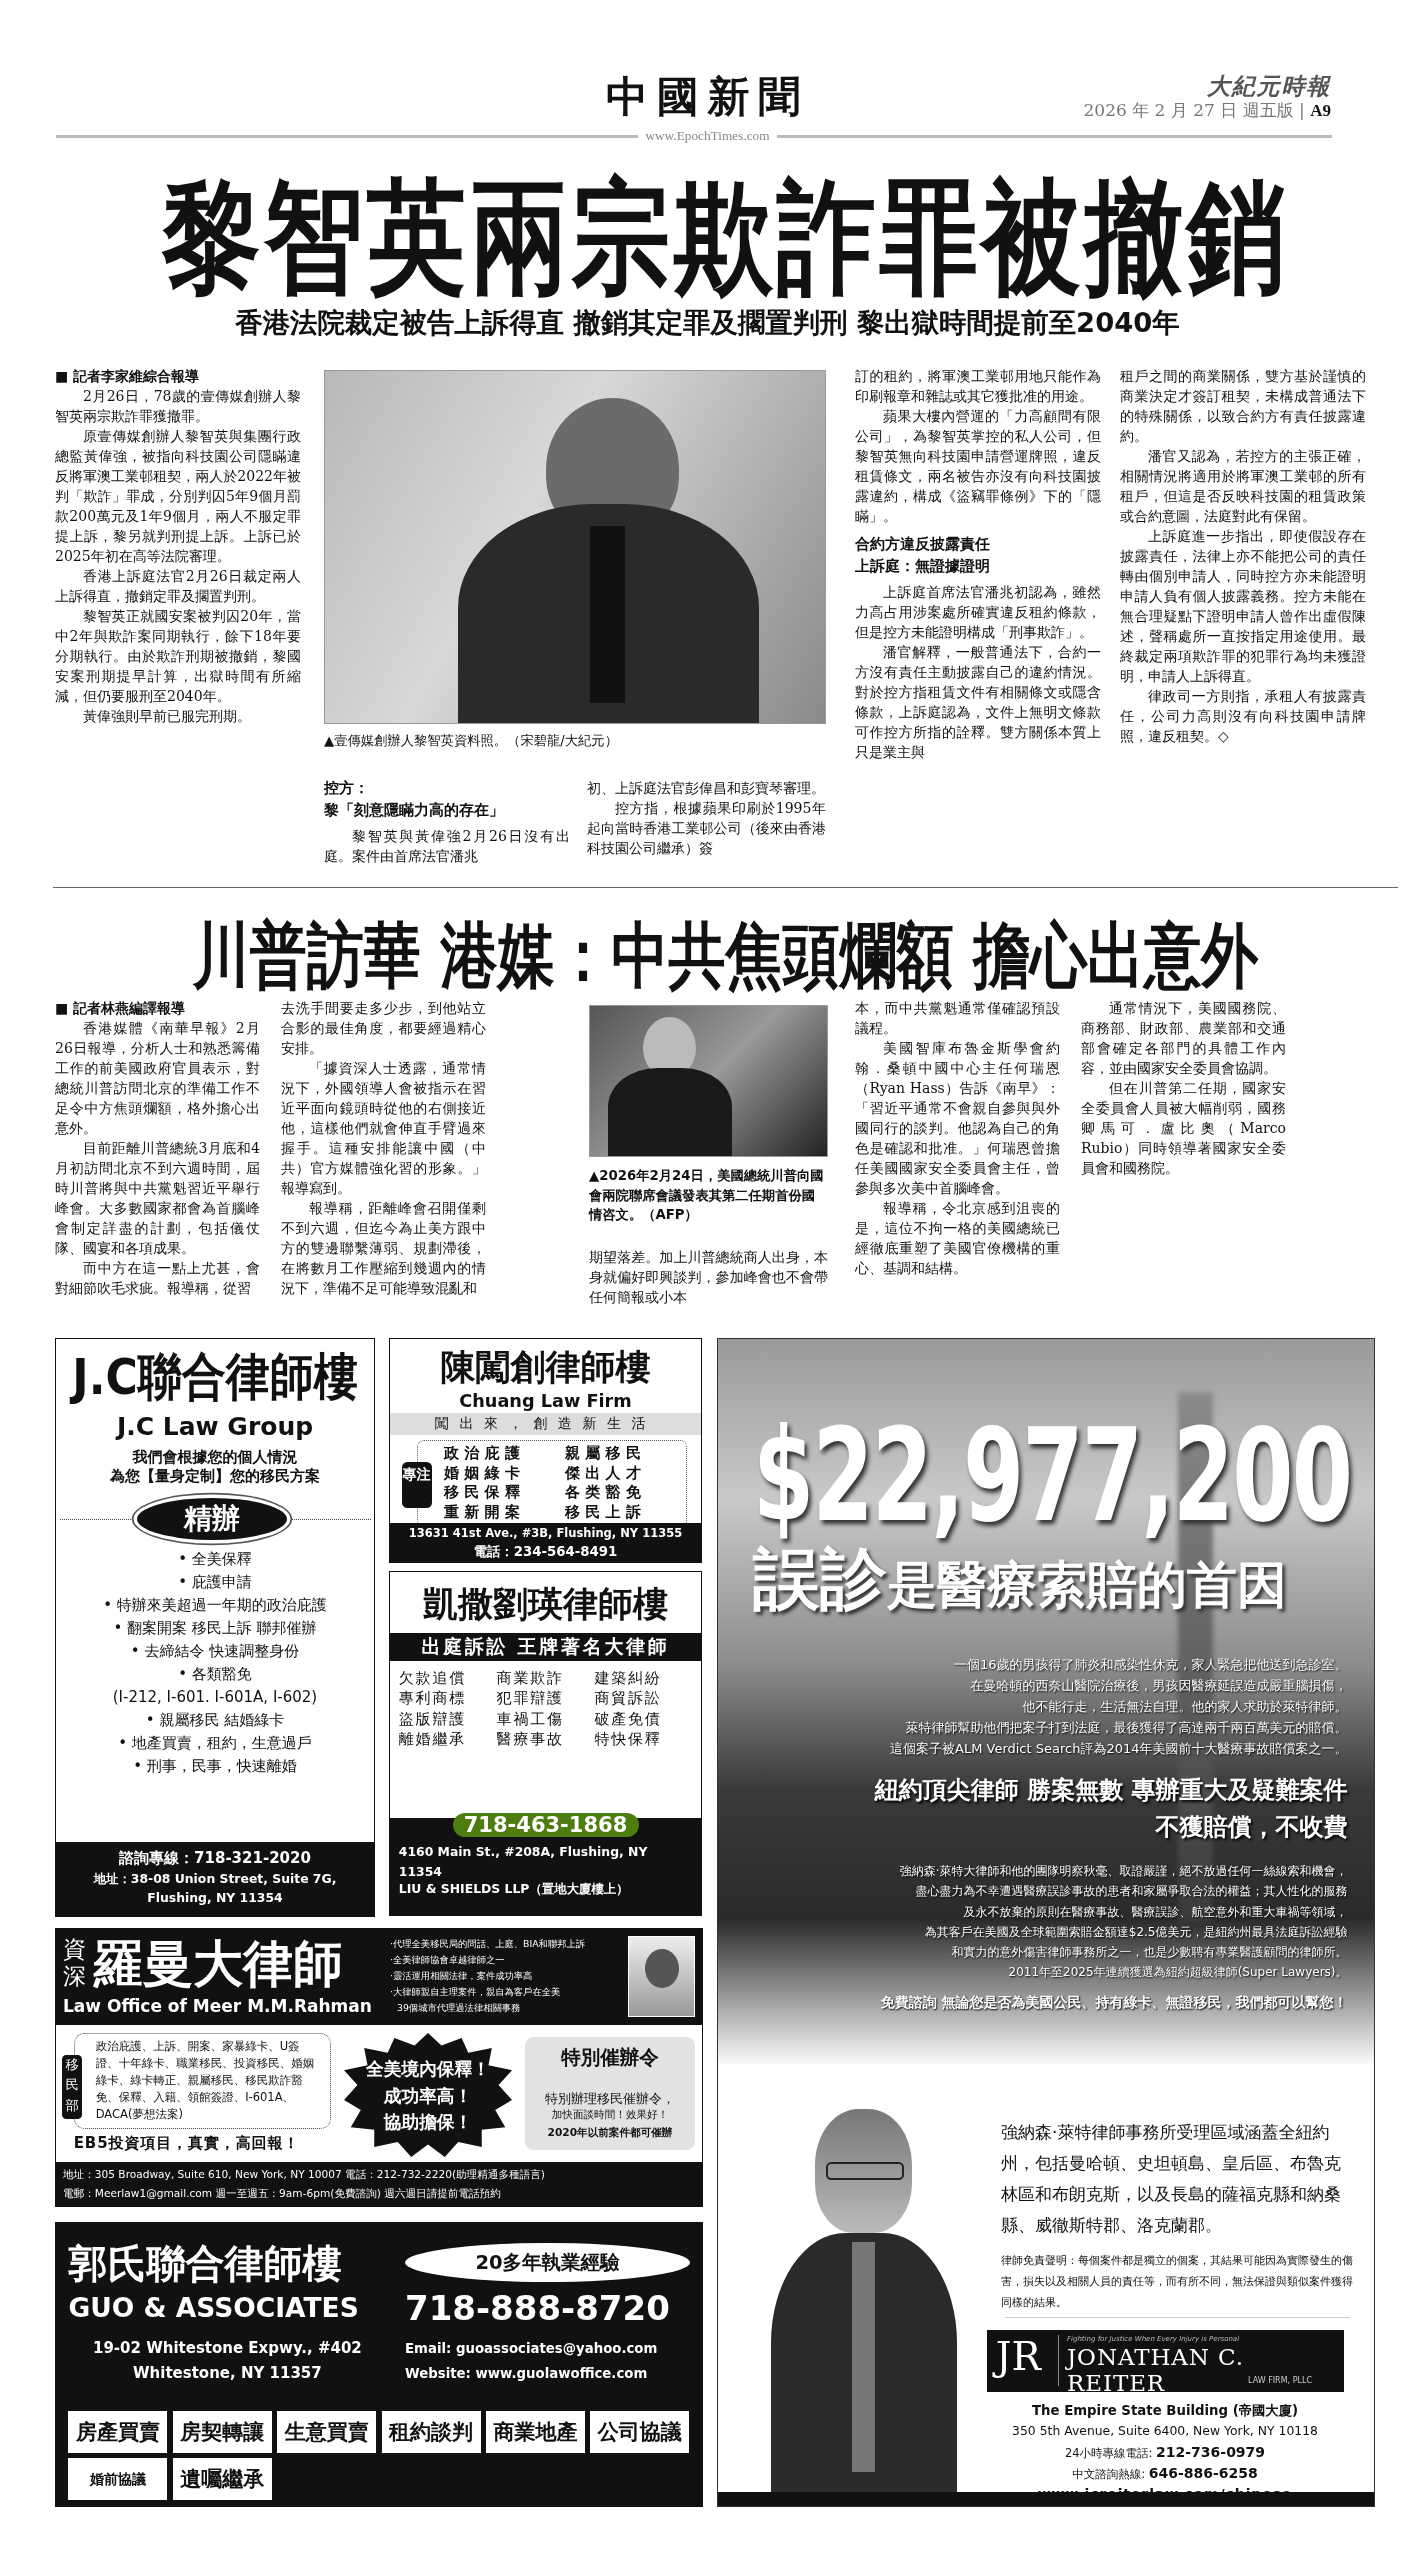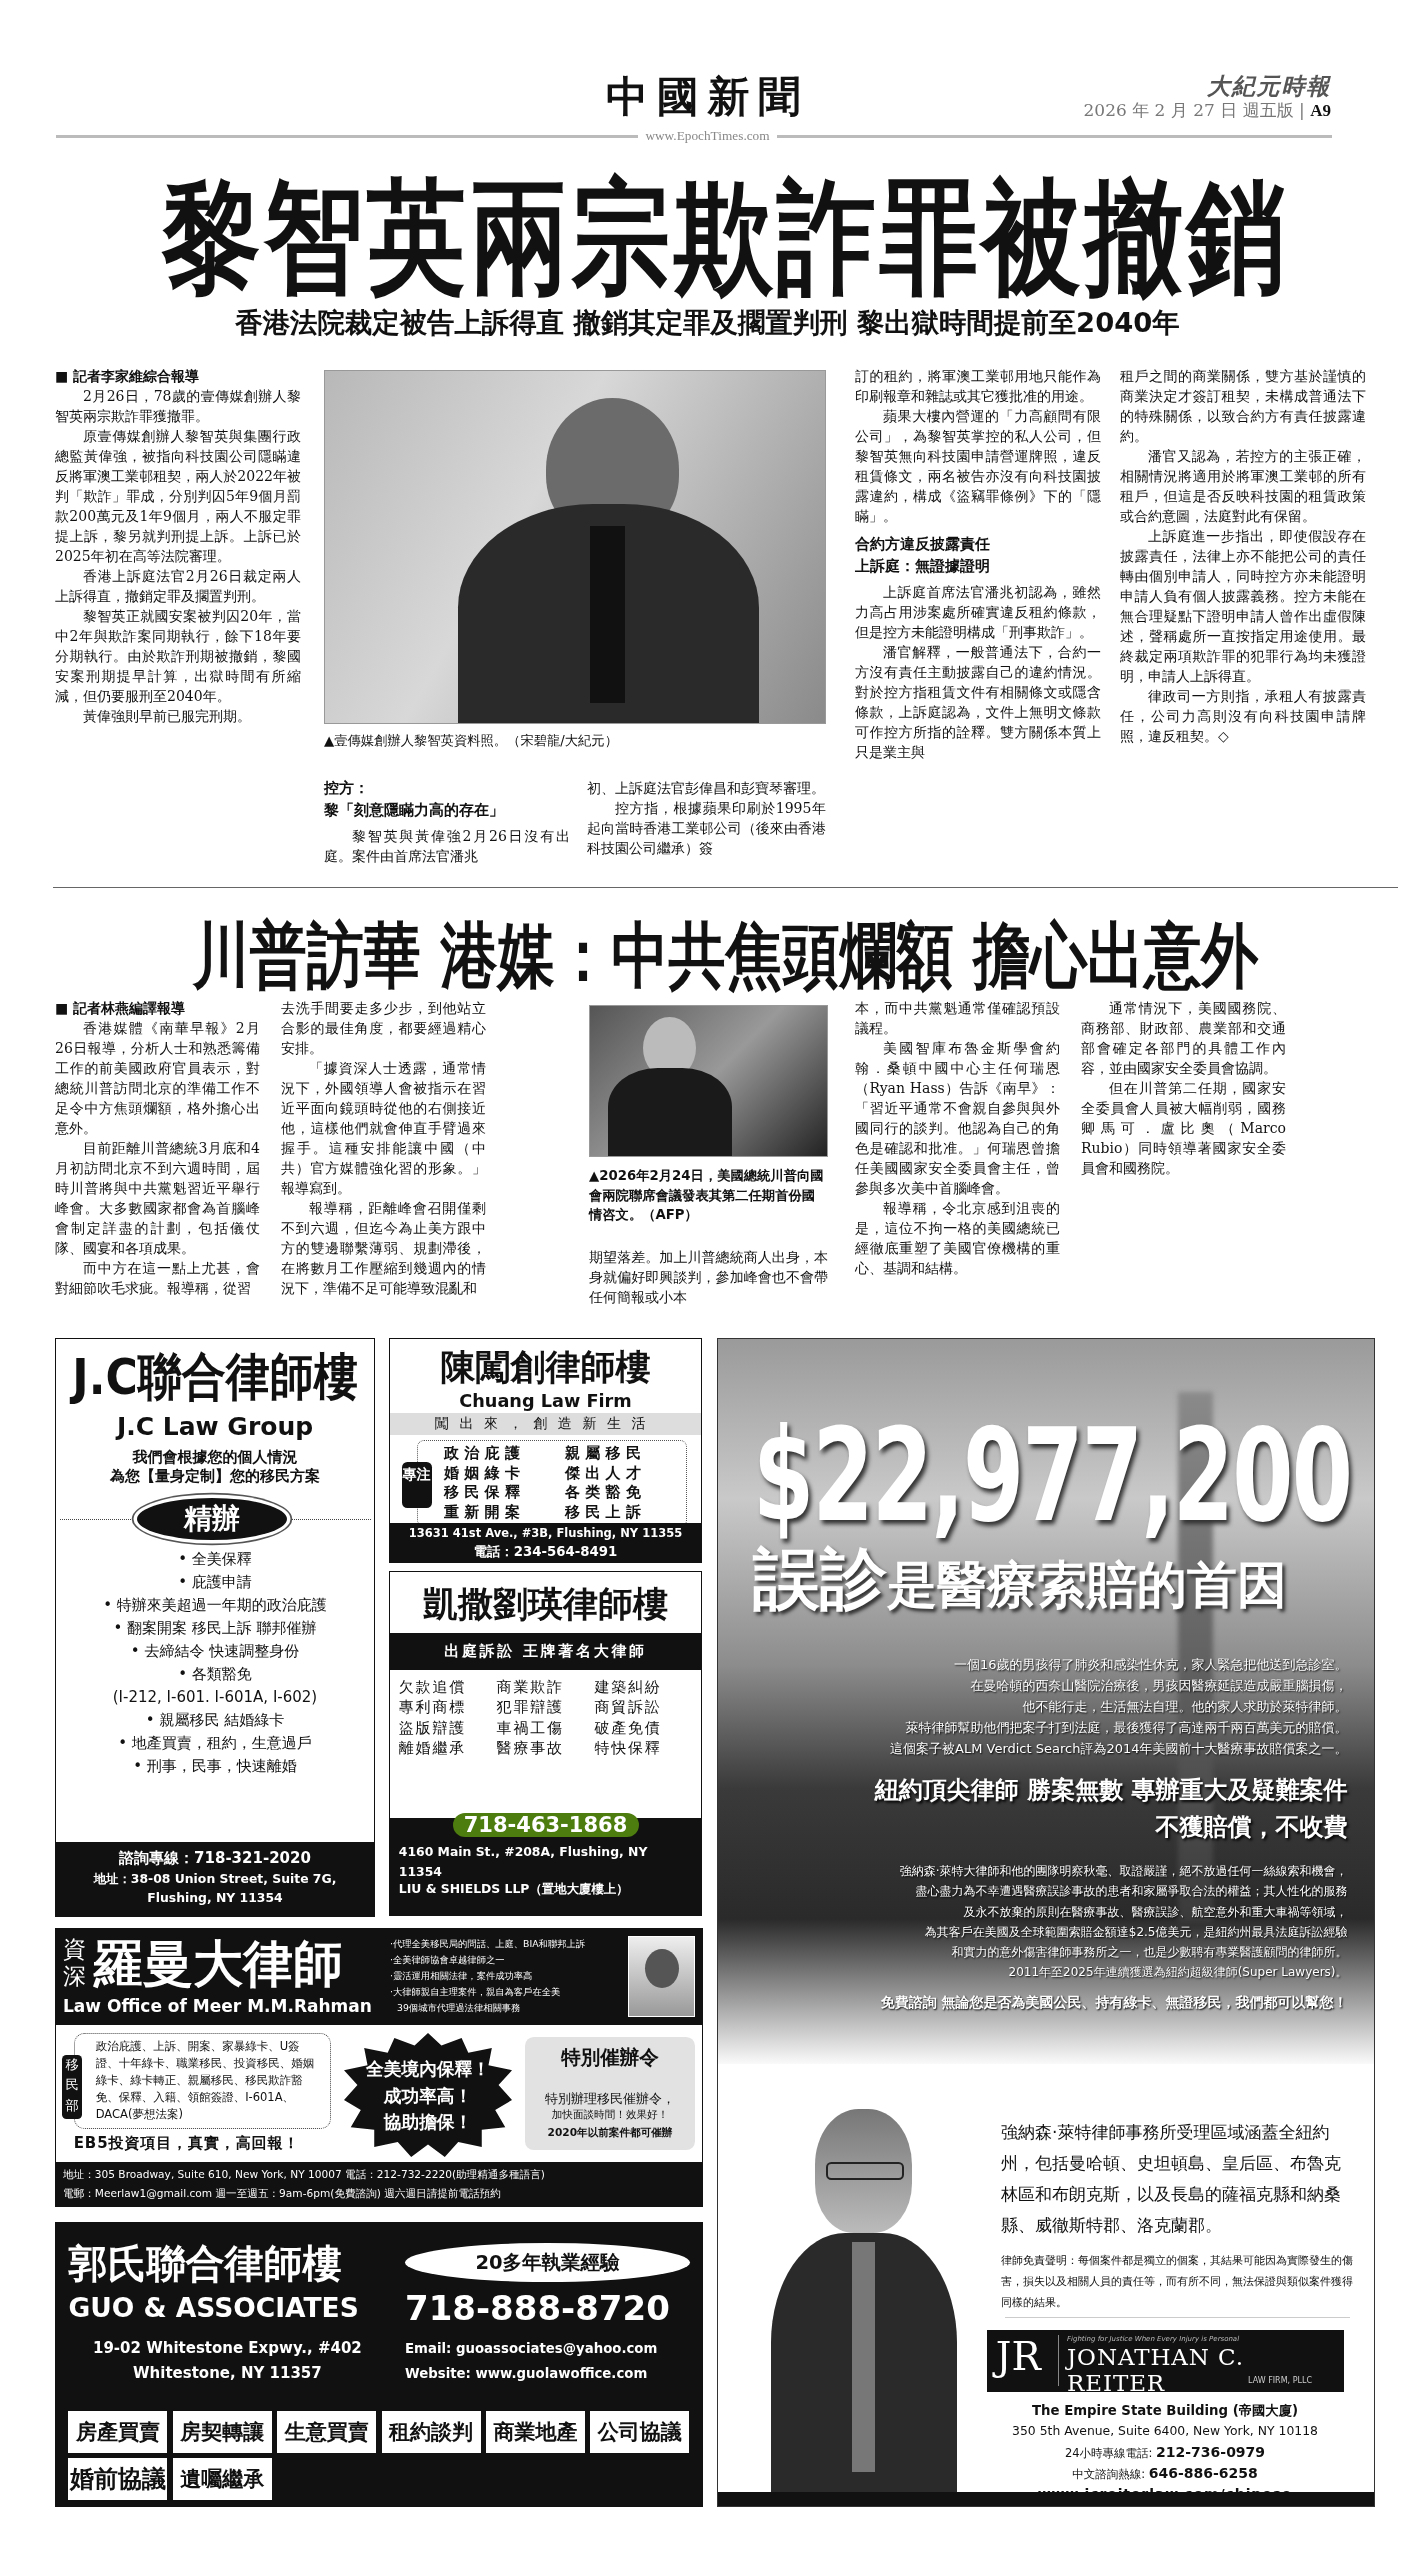--- a/index.html
+++ b/index.html
@@ -183,21 +183,21 @@
     </div>
   </div>
   <div class="blackbar center" style="position:absolute; left:0; right:0; bottom:0; height:39px; font-size:11.5px; font-weight:bold; line-height:17.7px; padding-top:1.8px;">
     <div>13631 41st Ave., #3B, Flushing, NY 11355</div>
     <div style="font-size:13.3px;">電話：234-564-8491</div>
   </div>
 </div>
 
 <div class="ad" style="left:389px; top:1571px; width:313px; height:345px;">
   <div class="center" style="font-size:35px; font-weight:bold; margin-top:8.8px; font-family:'DejaVu Serif',serif;">凱撒劉瑛律師樓</div>
-  <div class="blackbar center" style="font-size:15px; font-weight:bold; letter-spacing:2.7px; padding:9px 0; margin-top:5.3px;">出庭訴訟 王牌著名大律師</div>
+  <div class="blackbar center" style="font-size:19px; font-weight:bold; letter-spacing:2.7px; padding:1px 0; margin-top:5.3px;">出庭訴訟 王牌著名大律師</div>
   <div style="display:grid; grid-template-columns:1fr 1fr 1fr; padding:7px 8.8px 0; font-size:15px; line-height:20.3px; letter-spacing:1.8px;">
     <span>欠款追償</span>
       <span>商業欺詐</span>
       <span>建築糾紛</span>
     <span>專利商標</span>
       <span>犯罪辯護</span>
       <span>商貿訴訟</span>
     <span>盜版辯護</span>
       <span>車禍工傷</span>
       <span>破產免債</span>
@@ -263,21 +263,21 @@
     <div>Email: guoassociates@yahoo.com</div>
     <div>Website: www.guolawoffice.com</div>
   </div>
   <div style="position:absolute; left:12.4px; top:188px; width:621px; display:grid; grid-template-columns:repeat(6,1fr); gap:5.3px;">
     <div style="background:#fff; color:#111; text-align:center; font-size:21px; font-weight:bold; height:42px; line-height:42px;">房產買賣</div>
     <div style="background:#fff; color:#111; text-align:center; font-size:21px; font-weight:bold; height:42px; line-height:42px;">房契轉讓</div>
     <div style="background:#fff; color:#111; text-align:center; font-size:21px; font-weight:bold; height:42px; line-height:42px;">生意買賣</div>
     <div style="background:#fff; color:#111; text-align:center; font-size:21px; font-weight:bold; height:42px; line-height:42px;">租約談判</div>
     <div style="background:#fff; color:#111; text-align:center; font-size:21px; font-weight:bold; height:42px; line-height:42px;">商業地產</div>
     <div style="background:#fff; color:#111; text-align:center; font-size:21px; font-weight:bold; height:42px; line-height:42px;">公司協議</div>
-    <div style="background:#fff; color:#111; text-align:center; font-size:24px; font-weight:bold; height:42px; line-height:42px;">婚前協議</div>
+    <div style="background:#fff; color:#111; text-align:center; font-size:14px; font-weight:bold; height:42px; line-height:42px;">婚前協議</div>
     <div style="background:#fff; color:#111; text-align:center; font-size:21px; font-weight:bold; height:42px; line-height:42px;">遺囑繼承</div>
   </div>
 </div>
 
 <div class="ad" style="left:717px; top:1338px; width:658px; height:1169px; border-color:#333;">
   <div style="position:absolute; left:0; top:0; right:0; height:725px; background:linear-gradient(180deg,#9a9a9a 0%,#c9c9c9 22%,#8c8c8c 45%,#3a3a3a 62%,#2a2a2a 80%,#fafafa 100%);">
     <div style="position:absolute; left:460px; top:53px; width:35px; height:531px; background:linear-gradient(#8a8a8a,#3a3a3a); filter:blur(2.7px);"></div>
   </div>
   <div style="position:absolute; left:35px; top:62px; font-size:88px; font-weight:bold; color:#fff; letter-spacing:-1.8px; transform:scaleY(1.45); transform-origin:top left; text-shadow:2.7px 2.7px 3.5px #333;">$22,977,200</div>
   <div style="position:absolute; left:35px; top:195px; color:#fff; text-shadow:2.7px 2.7px 3.5px #333; font-weight:bold;">

